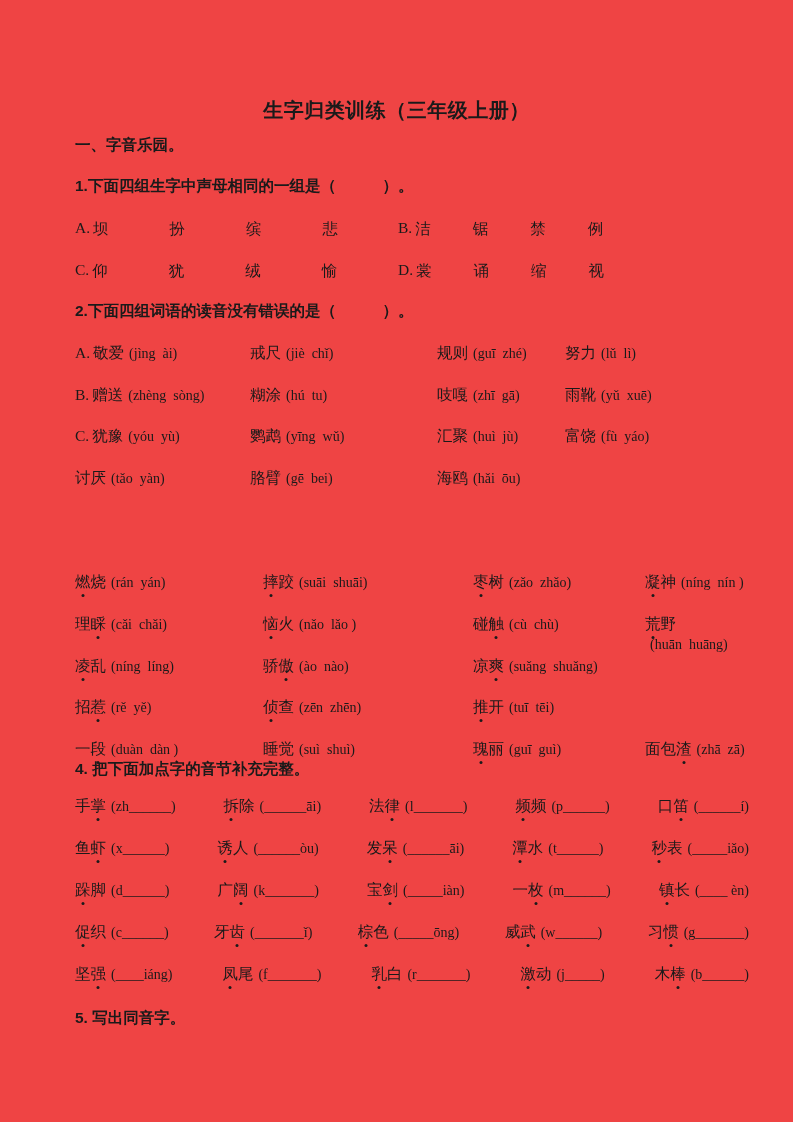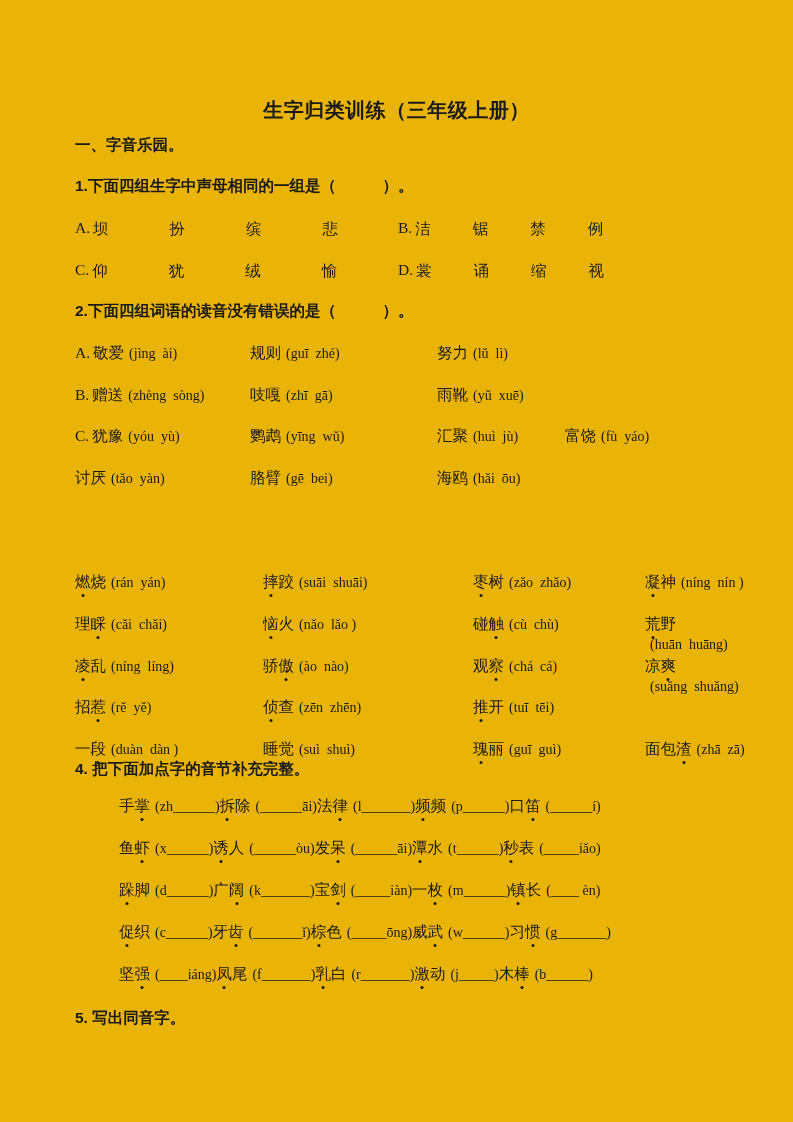--- a/index.html
+++ b/index.html
@@ -1,19 +1,19 @@
 <!DOCTYPE html>
 <html><head>
 <meta charset="utf-8">
 <style>
   html,body{margin:0;padding:0;background:#e8e8e8;}
   .doc{
     position:relative;
     width:793px;height:1122px;
-    background:#eab308;
+    background:#ef4444;
     margin:0 auto;
     overflow:hidden;
     color:#1a1a1a;
     font-family:"Liberation Serif", serif;
   }
   .abs{position:absolute;}
   .title{
     left:0;right:0;top:84px;
     text-align:center;
     font-family:"Liberation Sans", sans-serif;
@@ -34,21 +34,21 @@
   .rows{left:75px;right:44px;}
   .q1-row{display:flex;height:42px;align-items:flex-start;font-size:15.5px;}
   .q1-group{display:inline-flex;align-items:flex-start;}
   .q1-group.g0{width:323px;}
   .q1-chars{display:inline-flex;}
   .g0 .q1-chars .q1-char{margin-right:61px;}
   .g1 .q1-chars .q1-char{margin-right:42px;}
   .q1-char:last-child{margin-right:0 !important;}
   .q2-row{display:grid;grid-template-columns:175px 187px 128px auto;height:41.5px;align-items:flex-start;font-size:15.5px;}
   .q3-row{display:grid;grid-template-columns:188px 210px 172px auto;height:41.8px;align-items:flex-start;font-size:15.5px;}
-  .q4-row{display:flex;height:42px;align-items:flex-start;font-size:15.5px;margin-left:44px;}
+  .q4-row{display:flex;justify-content:space-between;height:42px;align-items:flex-start;font-size:15.5px;}
   .opt-label{margin-right:3px;}
   .word{white-space:nowrap;}
   .pinyin{
     font-family:"Liberation Serif", serif;
     font-size:14px;
     white-space:pre;
     margin-left:5px;
   }
   .zi{position:relative;display:inline-block;}
   .zi.dotted::after{
@@ -110,25 +110,27 @@
             <span class="q1-char">视</span>
           </span>
         </span>
       </div>
     </div>
 
   <div class="abs prompt" style="top:301px;left:75px;">2.下面四组词语的读音没有错误的是（　　　）。</div>
   <div class="abs rows" style="top:343px;" id="q2-rows">
       <div class="q2-row">
         <span class="q2-cell"><span class="opt-label">A.</span><span class="word">敬爱</span><span class="pinyin">(jìng  ài)</span></span>
+        <span class="q2-cell"><span class="word">戒尺</span><span class="pinyin">(jiè  chǐ)</span></span>
         <span class="q2-cell"><span class="word">规则</span><span class="pinyin">(guī  zhé)</span></span>
         <span class="q2-cell"><span class="word">努力</span><span class="pinyin">(lǔ  lì)</span></span>
       </div>
       <div class="q2-row">
         <span class="q2-cell"><span class="opt-label">B.</span><span class="word">赠送</span><span class="pinyin">(zhèng  sòng)</span></span>
+        <span class="q2-cell"><span class="word">糊涂</span><span class="pinyin">(hú  tu)</span></span>
         <span class="q2-cell"><span class="word">吱嘎</span><span class="pinyin">(zhī  gā)</span></span>
         <span class="q2-cell"><span class="word">雨靴</span><span class="pinyin">(yǔ  xuē)</span></span>
       </div>
       <div class="q2-row">
         <span class="q2-cell"><span class="opt-label">C.</span><span class="word">犹豫</span><span class="pinyin">(yóu  yù)</span></span>
         <span class="q2-cell"><span class="word">鹦鹉</span><span class="pinyin">(yīng  wǔ)</span></span>
         <span class="q2-cell"><span class="word">汇聚</span><span class="pinyin">(huì  jù)</span></span>
         <span class="q2-cell"><span class="word">富饶</span><span class="pinyin">(fù  yáo)</span></span>
       </div>
       <div class="q2-row">
@@ -147,21 +149,20 @@
       </div>
       <div class="q3-row">
         <span class="cell"><span class="word"><span class="zi">理</span><span class="zi dotted">睬</span></span><span class="pinyin">(cǎi  chǎi)</span></span>
         <span class="cell"><span class="word"><span class="zi dotted">恼</span><span class="zi">火</span></span><span class="pinyin">(nǎo  lǎo )</span></span>
         <span class="cell"><span class="word"><span class="zi">碰</span><span class="zi dotted">触</span></span><span class="pinyin">(cù  chù)</span></span>
         <span class="cell"><span class="word"><span class="zi dotted">荒</span><span class="zi">野</span></span><span class="pinyin">(huān  huāng)</span></span>
       </div>
       <div class="q3-row">
         <span class="cell"><span class="word"><span class="zi dotted">凌</span><span class="zi">乱</span></span><span class="pinyin">(níng  líng)</span></span>
         <span class="cell"><span class="word"><span class="zi">骄</span><span class="zi dotted">傲</span></span><span class="pinyin">(ào  nào)</span></span>
-        <span class="cell"><span class="word"><span class="zi">观</span><span class="zi dotted">察</span></span><span class="pinyin">(chá  cá)</span></span>
         <span class="cell"><span class="word"><span class="zi">凉</span><span class="zi dotted">爽</span></span><span class="pinyin">(suǎng  shuǎng)</span></span>
       </div>
       <div class="q3-row">
         <span class="cell"><span class="word"><span class="zi">招</span><span class="zi dotted">惹</span></span><span class="pinyin">(rě  yě)</span></span>
         <span class="cell"><span class="word"><span class="zi dotted">侦</span><span class="zi">查</span></span><span class="pinyin">(zēn  zhēn)</span></span>
         <span class="cell"><span class="word"><span class="zi dotted">推</span><span class="zi">开</span></span><span class="pinyin">(tuī  tēi)</span></span>
       </div>
       <div class="q3-row">
         <span class="cell"><span class="word"><span class="zi">一</span><span class="zi dotted">段</span></span><span class="pinyin">(duàn  dàn )</span></span>
         <span class="cell"><span class="word"><span class="zi dotted">睡</span><span class="zi">觉</span></span><span class="pinyin">(suì  shuì)</span></span>

